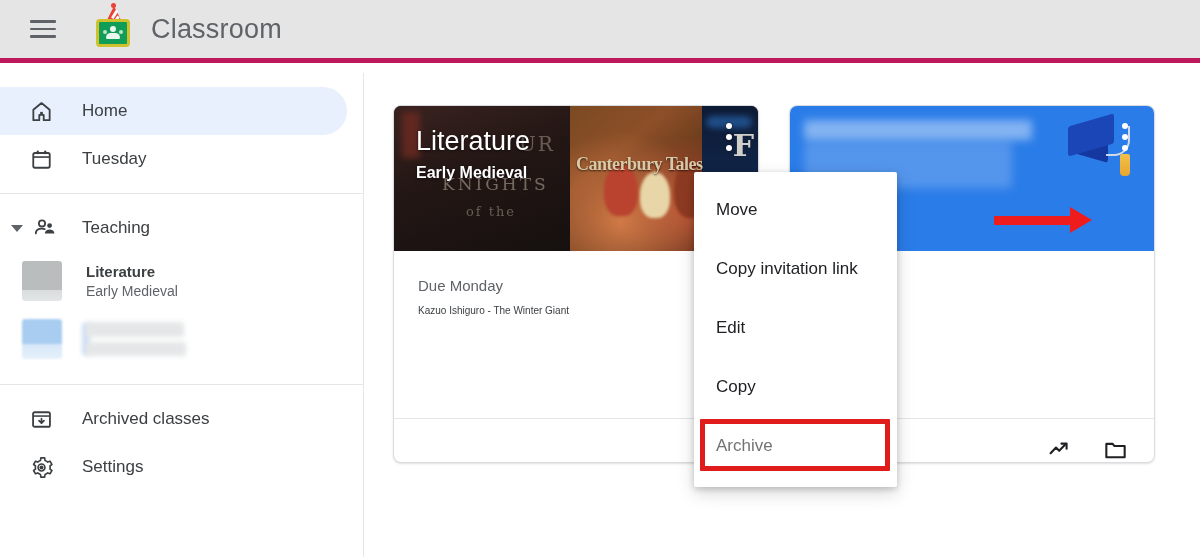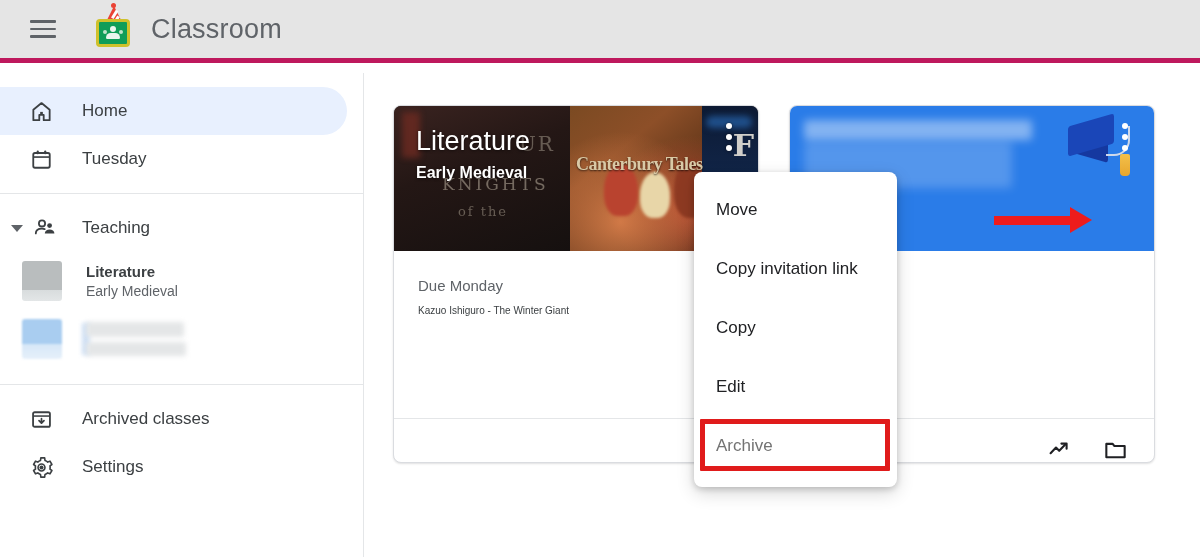--- a/index.html
+++ b/index.html
@@ -156,21 +156,21 @@
     font-family: Liberation Serif, serif; font-weight: bold; font-size: 18px;
     color: #d9c9a6; line-height: 25px; text-shadow: 0 1px 2px rgba(0,0,0,.7);
     letter-spacing: -.5px;
     margin-top: 40px;
   }
   .cover-knights {
     position: absolute; left: 48px; top: 68px; font-family: "DejaVu Serif", serif;
     font-size: 17px; letter-spacing: 3px; color: rgba(222,210,190,.45);
   }
   .cover-ofthe {
-    position: absolute; left: 64px; top: 98px; font-family: "DejaVu Serif", serif;
+    position: absolute; left: 72px; top: 98px; font-family: "DejaVu Serif", serif;
     font-size: 13px; letter-spacing: 2px; color: rgba(222,210,190,.38);
   }
   .cover-ur {
     position: absolute; left: 125px; top: 26px; font-family: "DejaVu Serif", serif;
     font-size: 20px; letter-spacing: 2px; color: rgba(230,220,200,.35);
   }
   .cover-f {
     position: absolute; right: 4px; top: 22px; font-family: "DejaVu Serif", serif;
     font-weight: bold; font-size: 30px; color: rgba(226,222,214,.92);
   }
@@ -228,21 +228,21 @@
   .card-foot {
     position: relative; height: 61px; border-top: 1px solid #e4e6e8;
     display: flex; align-items: center; justify-content: flex-end; gap: 30px;
     padding-right: 26px;
   }
   .foot-icon { width: 26px; height: 26px; display: flex; align-items: center; justify-content: center; cursor: pointer; }
 
   
   .ctx-menu {
     position: absolute; left: 694px; top: 172px; width: 203px; height: 315px;
-    background: #fff; border-radius: 8px;
+    background: #fff; border-radius: 2px;
     box-shadow: 0 2px 6px rgba(0,0,0,.18), 0 6px 18px rgba(0,0,0,.16);
     z-index: 20; padding-top: 8px;
   }
   .ctx-item {
     height: 59px; display: flex; align-items: center; padding-left: 22px;
     font-size: 17px; color: #202124; cursor: pointer; white-space: nowrap;
   }
   .ctx-item.highlight { color: #737373; }
   .red-box {
     position: absolute; left: 700px; top: 419px; width: 190px; height: 52px;
@@ -447,19 +447,19 @@
 
     <div class="arrow">
       <div class="shaft"></div>
       <div class="head"></div>
     </div>
   </div>
 
   <div class="ctx-menu">
     <div class="ctx-item">Move</div>
     <div class="ctx-item">Copy invitation link</div>
+    <div class="ctx-item">Edit</div>
     <div class="ctx-item">Copy</div>
-    <div class="ctx-item">Edit</div>
     <div class="ctx-item highlight">Archive</div>
   </div>
   <div class="red-box"></div>
 
 </div>
 
 </body></html>

